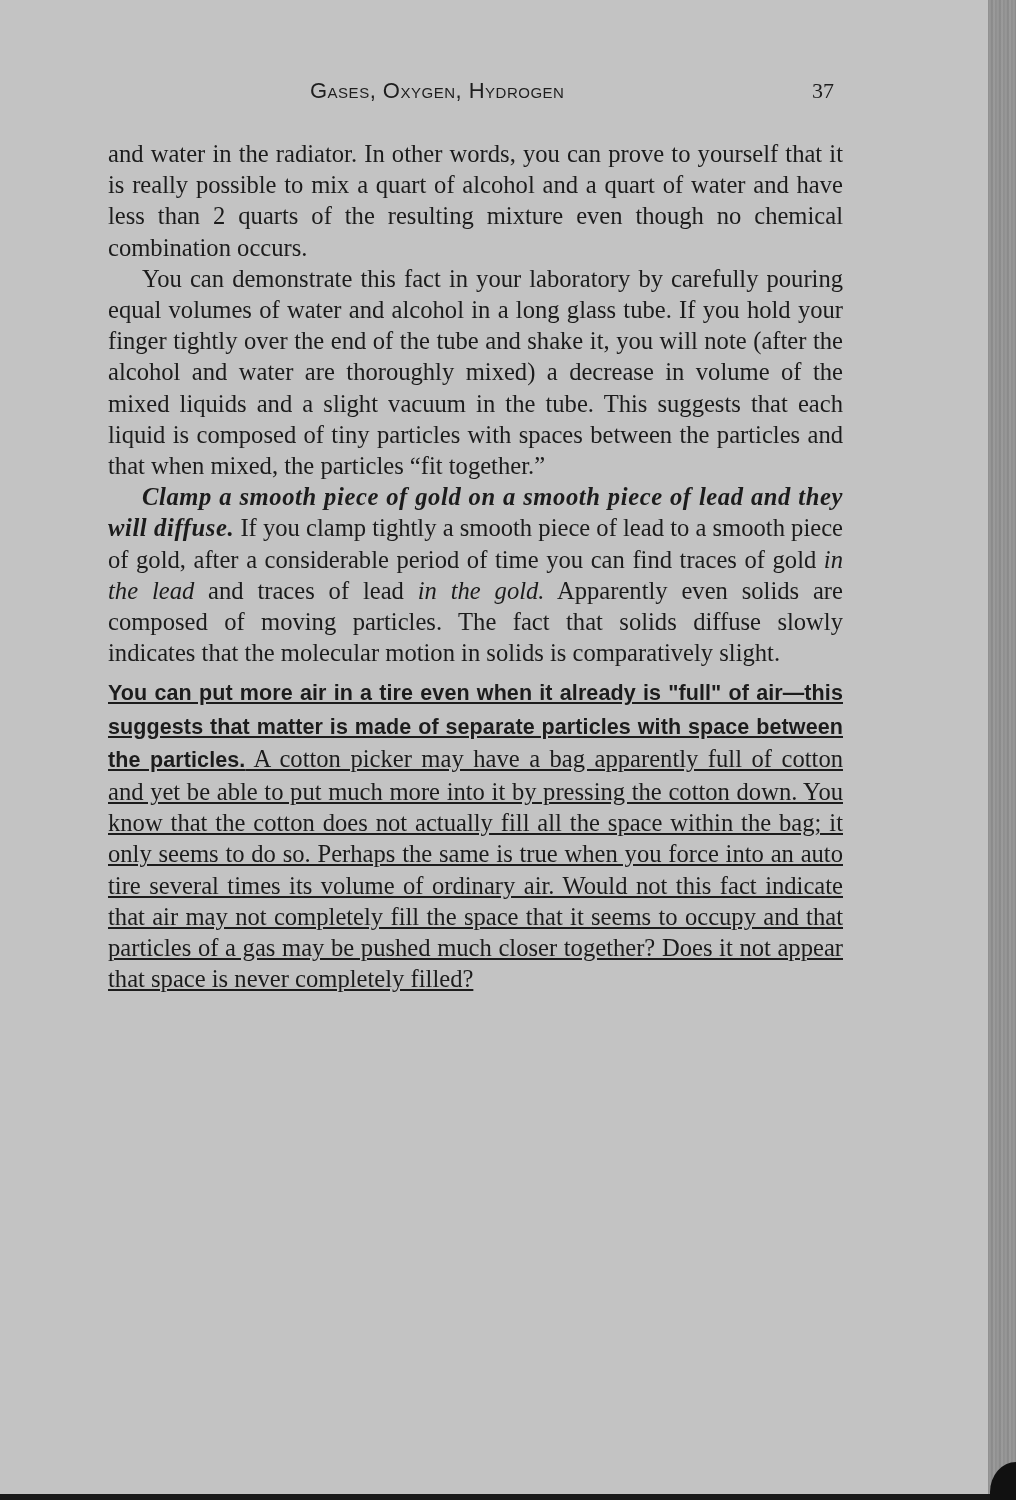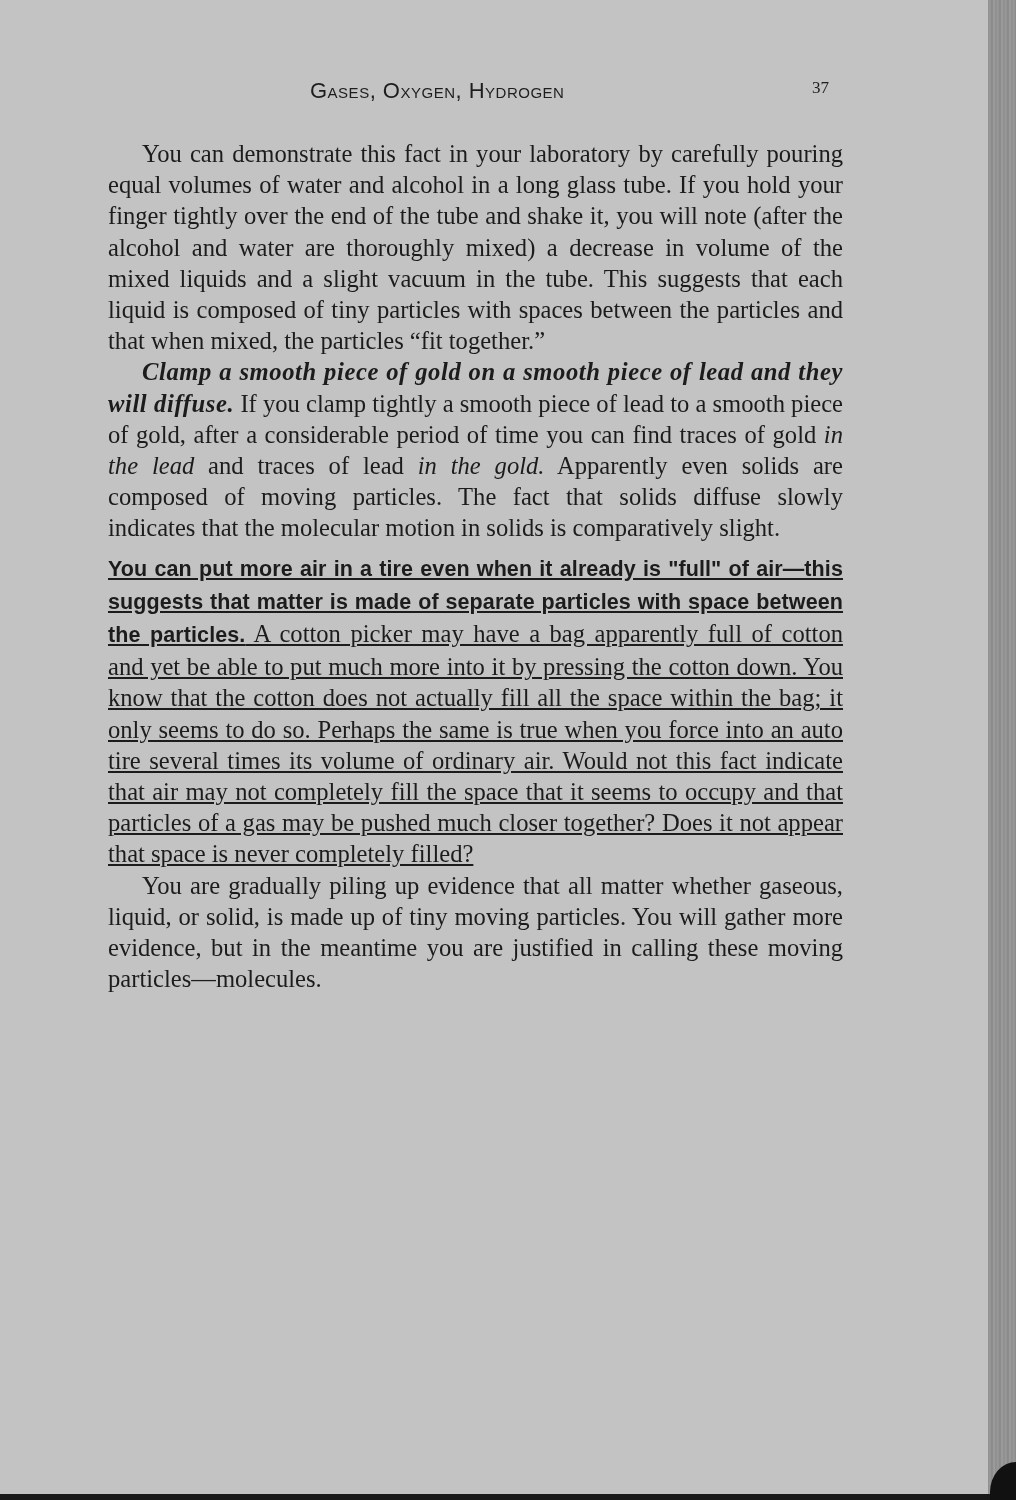--- a/index.html
+++ b/index.html
@@ -24,21 +24,21 @@
     position: absolute; left: 990px; top: 1462px; width: 26px; height: 38px;
     background: #111; border-top-left-radius: 26px 30px;
   }
   .running-head {
     position: absolute; left: 310px; top: 78px;
     font-family: Liberation Sans, sans-serif; font-size: 22px; letter-spacing: 0.5px;
     font-variant: small-caps; color: #1e1e1e;
   }
   .folio {
     position: absolute; left: 812px; top: 78px;
-    font-family: "Liberation Serif", serif; font-size: 17px; color: #1e1e1e;
+    font-family: "Liberation Serif", serif; font-size: 22px; color: #1e1e1e;
   }
   .text {
     position: absolute; left: 108px; top: 138px; width: 735px;
     font-family: "Liberation Serif", serif; font-size: 24.6px; line-height: 31.2px;
     text-align: justify;
   }
   .text p { margin: 0; }
   .indent { text-indent: 34px; }
   .italic-bold { font-style: italic; font-weight: bold; letter-spacing: 0.6px; }
   .ital { font-style: italic; }
@@ -52,21 +52,21 @@
 
 <div class="page"></div>
 <div class="page-edge"></div>
 <div class="page-bottom"></div>
 <div class="corner"></div>
 
 <div class="running-head">Gases, Oxygen, Hydrogen</div>
 <div class="folio">37</div>
 
 <div class="text">
+  <p>and water in the radiator. In other words, you can prove to yourself that it is really possible to mix a quart of alcohol and a quart of water and have less than 2 quarts of the resulting mixture even though no chemical combination occurs.</p>
 
   <p class="indent">You can demonstrate this fact in your laboratory by carefully pouring equal volumes of water and alcohol in a long glass tube. If you hold your finger tightly over the end of the tube and shake it, you will note (after the alcohol and water are thoroughly mixed) a decrease in volume of the mixed liquids and a slight vacuum in the tube. This suggests that each liquid is composed of tiny particles with spaces between the particles and that when mixed, the particles “fit together.”</p>
 
   <p class="indent"><span class="italic-bold">Clamp a smooth piece of gold on a smooth piece of lead and they will diffuse.</span><span> If you clamp tightly a smooth piece of lead to a smooth piece of gold, after a considerable period of time you can find traces of gold </span><span class="ital">in the lead</span><span> and traces of lead </span><span class="ital">in the gold.</span><span> Apparently even solids are composed of moving particles. The fact that solids diffuse slowly indicates that the molecular motion in solids is comparatively slight.</span></p>
 
   <p class="gap"><span class="sans-head">You can put more air in a tire even when it already is "full" of air—this suggests that matter is made of separate particles with space between the particles.</span><span> A cotton picker may have a bag apparently full of cotton and yet be able to put much more into it by pressing the cotton down. You know that the cotton does not actually fill all the space within the bag; it only seems to do so. Perhaps the same is true when you force into an auto tire several times its volume of ordinary air. Would not this fact indicate that air may not completely fill the space that it seems to occupy and that particles of a gas may be pushed much closer together? Does it not appear that space is never completely filled?</span></p>
 
-  <p class="indent">You are gradually piling up evidence that all matter whether gaseous, liquid, or solid, is made up of tiny moving particles. You will gather more evidence, but in the meantime you are justified in calling these moving particles—molecules.</p>
 </div>
 
 </body></html>

